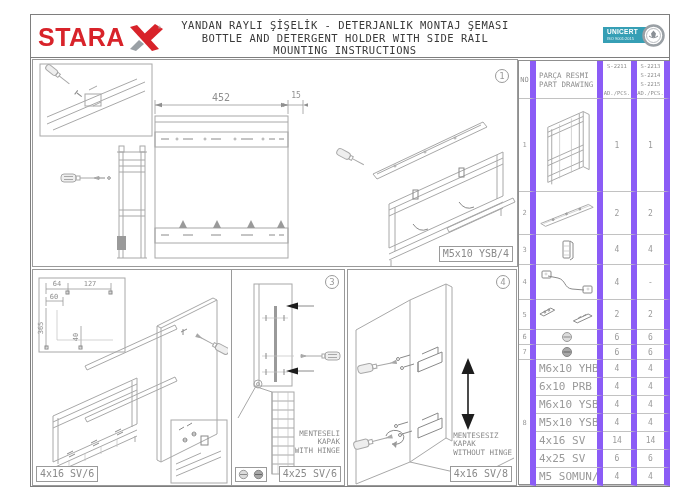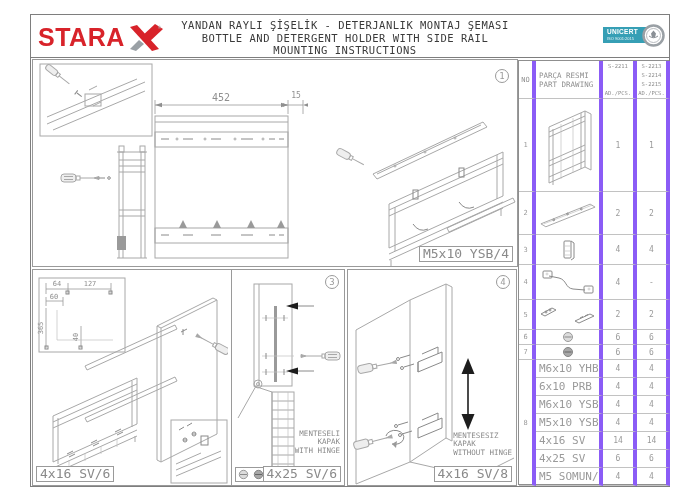--- a/index.html
+++ b/index.html
@@ -25,39 +25,39 @@
   
   .panel { position:absolute; border:1px solid #9a9a9a; background:#fff; }
   #panel1 { left:1px;  top:44px;  width:486px; height:208px; }
   #panel2 { left:1px;  top:254px; width:224px; height:217px; }
   #panel3 { left:200px; top:254px; width:114px; height:217px; }
   #panel4 { left:316px; top:254px; width:170px; height:217px; }
   .stepbadge { position:absolute; width:14px; height:14px; border:1px solid #9a9a9a;
     border-radius:50%; color:#9a9a9a; font-size:9px; line-height:12px; text-align:center;
     background:#fff; }
   .plabel { position:absolute; border:1px solid #9a9a9a; background:#fff; color:#8a8a8a;
-    font-size:13px; line-height:10px; padding:2px 3px; white-space:nowrap; }
+    font-size:10px; line-height:10px; padding:2px 3px; white-space:nowrap; }
   .caption { position:absolute; color:#8a8a8a; font-size:7.5px; line-height:8.5px; white-space:nowrap; }
   .screwbox { position:absolute; border:1px solid #9a9a9a; background:#fff; display:flex;
     align-items:center; justify-content:space-around; }
   
   svg .ln { stroke:#a8a8a8; fill:none; stroke-width:1; }
   svg .lt { stroke:#c0c0c0; fill:none; stroke-width:.7; }
   svg .dk { stroke:#8a8a8a; fill:none; stroke-width:1; }
   svg .fillg { fill:#9a9a9a; stroke:none; }
   svg .solid { fill:#1d1d1d; stroke:none; }
   svg .dimln { stroke:#9a9a9a; fill:none; stroke-width:.8; }
   svg .dimarr { fill:#8f8f8f; stroke:none; }
   svg .dimtext { fill:#8f8f8f; font-family:"DejaVu Sans Mono",monospace; }
   
   .ptable { position:absolute; left:487px; top:45px; width:151px; height:425px;
     display:grid; grid-template-columns:17px 67px 34px 33px;
     grid-template-rows:38px 93px 43px 30px 35px 30px 15px 15px repeat(7,18px);
     border:1px solid #8f8f8f; background:#fff; }
-  .ptable > div { border-right:4px solid #8b5cf6; border-bottom:1px solid #c2c2c2;
+  .ptable > div { border-right:6px solid #8b5cf6; border-bottom:1px solid #c2c2c2;
     display:flex; align-items:center; justify-content:center; overflow:hidden; }
   .ptable .th { font-size:7px; color:#8f8f8f; }
   .ptable .th.part { flex-direction:column; align-items:flex-start; justify-content:center;
     padding-left:3px; font-size:7.5px; line-height:9px; }
   .ptable .th.codes { flex-direction:column; justify-content:space-between;
     padding:2px 1px; font-size:5.5px; line-height:6px; text-align:center; }
   .ptable .no { font-size:7px; color:#9a9a9a; }
   .ptable .q { font-size:8px; color:#9a9a9a; }
   .ptable .hname { justify-content:flex-start; padding-left:3px; font-size:11px;
     color:#9a9a9a; white-space:nowrap; }

